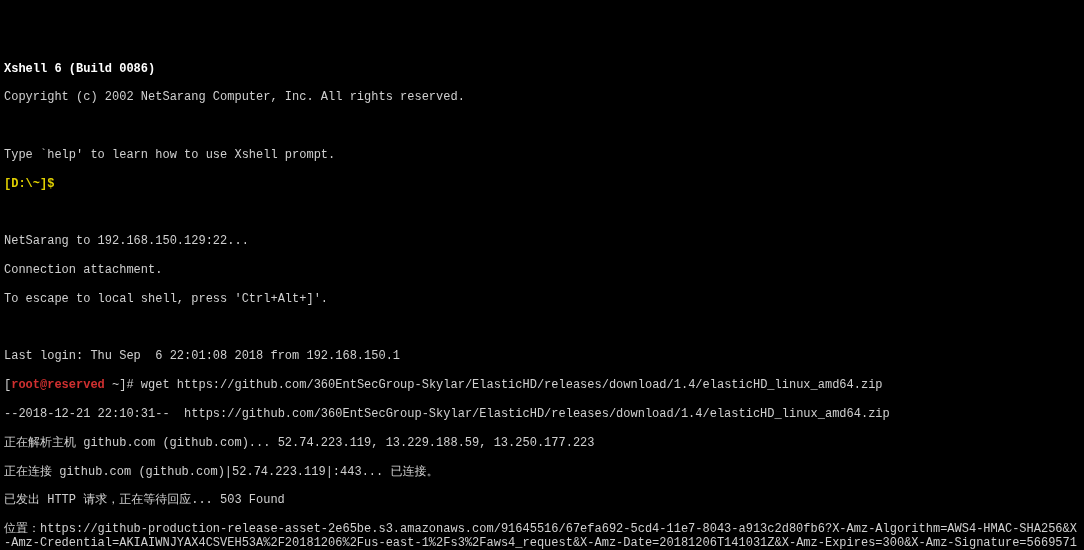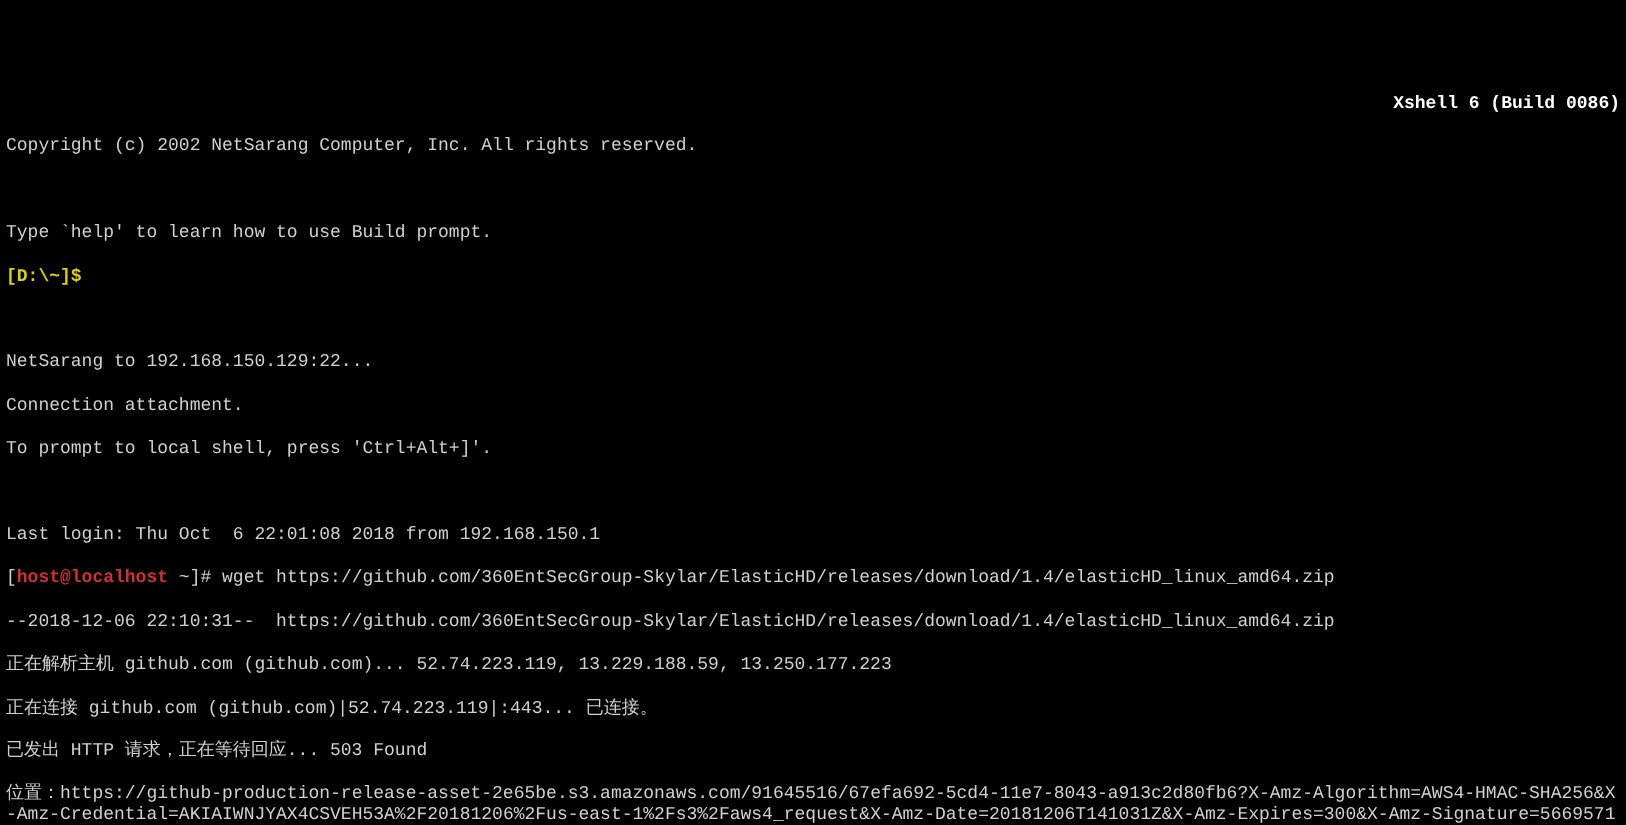--- a/index.html
+++ b/index.html
@@ -9,43 +9,43 @@
     font-size: 12px;
     color: #d0d0d0;
     line-height: 1.2;
     padding: 4px;
     white-space: pre-wrap;
     word-break: break-all;
     width: 1084px;
     height: 550px;
     overflow: hidden;
   }
-  .bold-white { color: #fff; font-weight: bold; text-align: right; }
+  .bold-white { color: #fff; font-weight: bold; }
   .yellow { color: #e0d000; font-weight: bold; }
   .red { color: #d03030; font-weight: bold; }
   .line { display: block; }
 </style>
 </head>
 <body>
 
 
 
 <span class="bold-white line">Xshell 6 (Build 0086)</span>
 <span class="line">Copyright (c) 2002 NetSarang Computer, Inc. All rights reserved.</span>
 <span class="line"> </span>
-<span class="line">Type `help' to learn how to use Build prompt.</span>
+<span class="line">Type `help' to learn how to use Xshell prompt.</span>
 <span class="line"><span class="yellow">[D:\~]</span><span class="yellow">$</span></span>
 <span class="line"> </span>
 <span class="line">NetSarang to 192.168.150.129:22...</span>
 <span class="line">Connection attachment.</span>
-<span class="line">To prompt to local shell, press 'Ctrl+Alt+]'.</span>
+<span class="line">To escape to local shell, press 'Ctrl+Alt+]'.</span>
 <span class="line"> </span>
-<span class="line">Last login: Thu Oct  6 22:01:08 2018 from 192.168.150.1</span>
-<span class="line"><span>[<span class="red">host@localhost</span> <span>~</span>]<span>#</span></span> <span>wget https://github.com/360EntSecGroup-Skylar/ElasticHD/releases/download/1.4/elasticHD_linux_amd64.zip</span></span>
-<span class="line">--2018-12-06 22:10:31--  https://github.com/360EntSecGroup-Skylar/ElasticHD/releases/download/1.4/elasticHD_linux_amd64.zip</span>
+<span class="line">Last login: Thu Sep  6 22:01:08 2018 from 192.168.150.1</span>
+<span class="line"><span>[<span class="red">root@reserved</span> <span>~</span>]<span>#</span></span> <span>wget https://github.com/360EntSecGroup-Skylar/ElasticHD/releases/download/1.4/elasticHD_linux_amd64.zip</span></span>
+<span class="line">--2018-12-21 22:10:31--  https://github.com/360EntSecGroup-Skylar/ElasticHD/releases/download/1.4/elasticHD_linux_amd64.zip</span>
 <span class="line">正在解析主机 github.com (github.com)... 52.74.223.119, 13.229.188.59, 13.250.177.223</span>
 <span class="line">正在连接 github.com (github.com)|52.74.223.119|:443... 已连接。</span>
 <span class="line">已发出 HTTP 请求，正在等待回应... 503 Found</span>
 <span class="line"><span>位置：</span><span>https://github-production-release-asset-2e65be.s3.amazonaws.com/91645516/67efa692-5cd4-11e7-8043-a913c2d80fb6?X-Amz-Algorithm=AWS4-HMAC-SHA256&amp;X-Amz-Credential=AKIAIWNJYAX4CSVEH53A%2F20181206%2Fus-east-1%2Fs3%2Faws4_request&amp;X-Amz-Date=20181206T141031Z&amp;X-Amz-Expires=300&amp;X-Amz-Signature=56695714185fb86877c02aef0248f6b515e530c4421569ea335762c52ac1de34&amp;X-Amz-SignedHeaders=host&amp;actor_id=0&amp;response-content-disposition=attachment%3B%20filename%3DelasticHD_linux_amd64.zip&amp;response-content-type=application%2Foctet-stream [跟随至新的 URL]</span></span>
 
 
 
 
 
 

